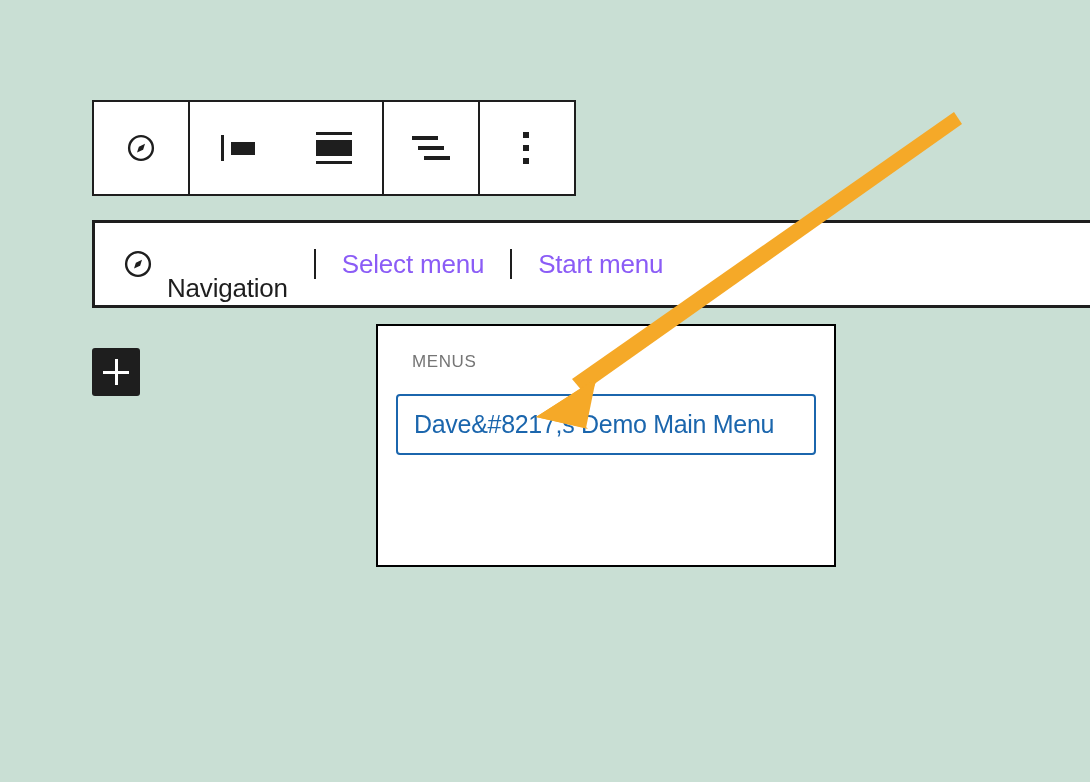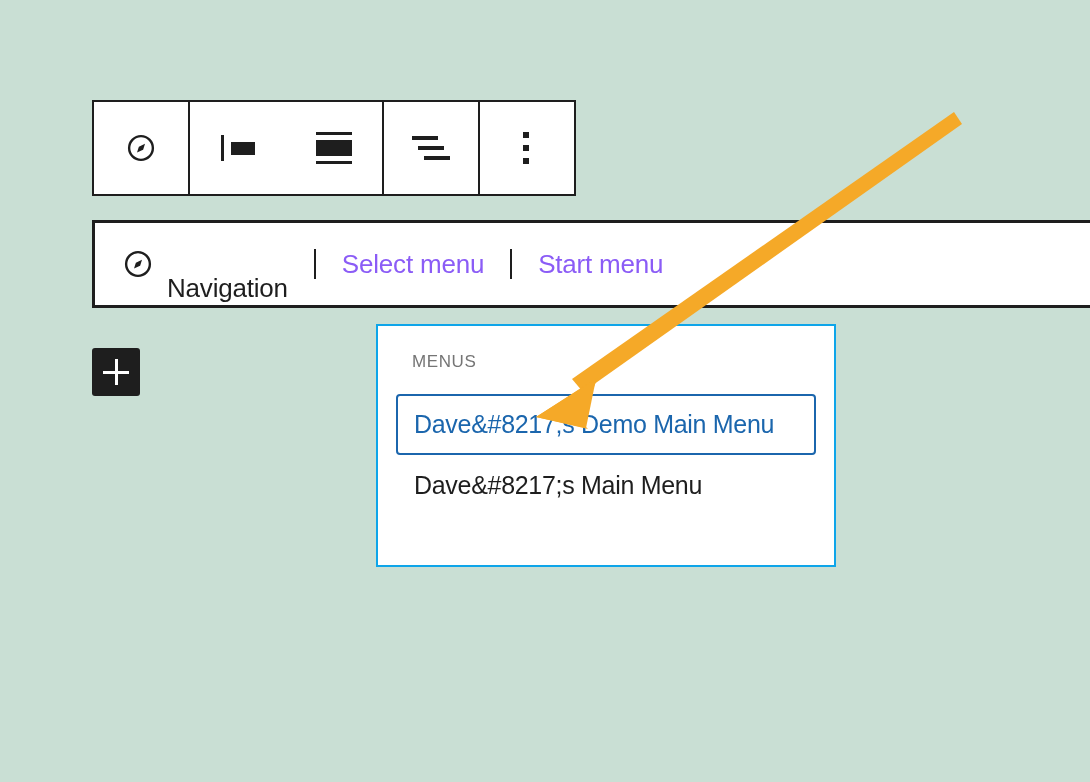--- a/index.html
+++ b/index.html
@@ -204,21 +204,21 @@
   .appender .plus-v { width: 3px;  height: 26px; }
 
   
   .menus-popover {
     position: absolute;
     left: 376px;
     top: 324px;
     width: 460px;
     height: 243px;
     background: #ffffff;
-    border: 2px solid #0ea5e9;
+    border: 2px solid #000000;
     box-sizing: border-box;
     padding: 26px 18px 18px 18px;
   }
   .menus-heading {
     font-size: 17px;
     letter-spacing: 0.6px;
     color: #757575;
     padding-left: 16px;
     margin-bottom: 22px;
     text-transform: uppercase;
@@ -324,21 +324,20 @@
   <div class="appender">
     <span class="plus-h"></span>
     <span class="plus-v"></span>
   </div>
 
   <div class="menus-popover">
     <div class="menus-heading">MENUS</div>
 
     <div class="menu-item selected">Dave&amp;#8217;s Demo Main Menu</div>
 
-    <div class="menu-item">Dave&amp;#8217;s Main Menu</div>
   </div>
 
   <svg class="annotation-arrow" viewBox="0 0 1090 782">
     <g fill="#f5a928" stroke="none">
 
       <polygon points="954,112 962,124 583,392 572,379"></polygon>
 
       <polygon points="536,417 598,377 580,421 588,429 "></polygon>
       <polygon points="536,417 596,379 586,428 "></polygon>
     </g>

